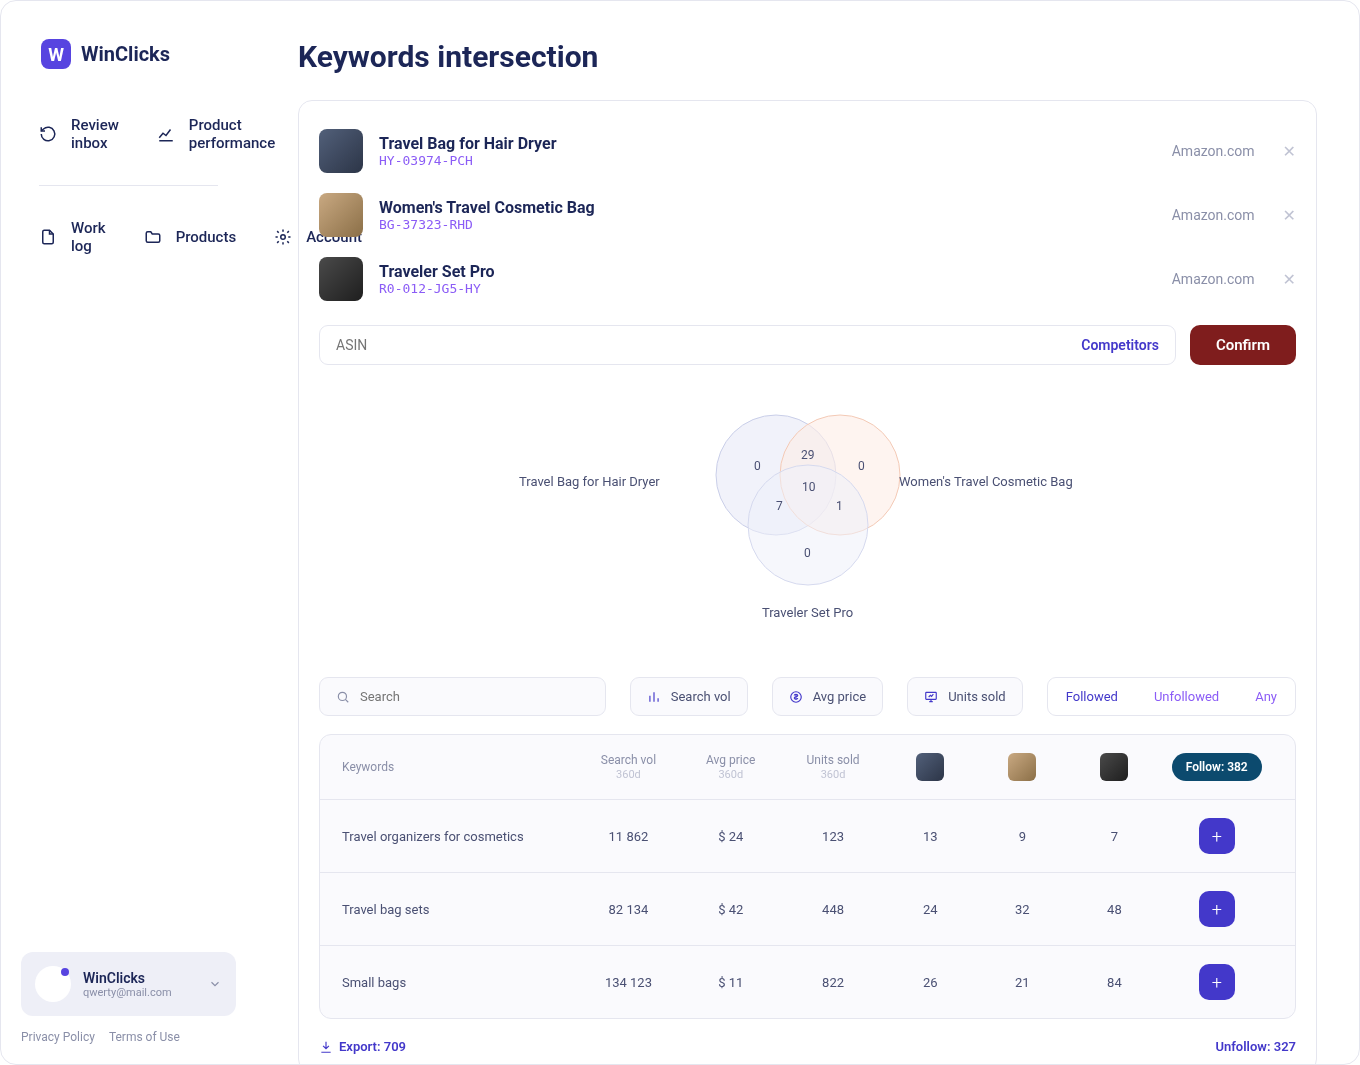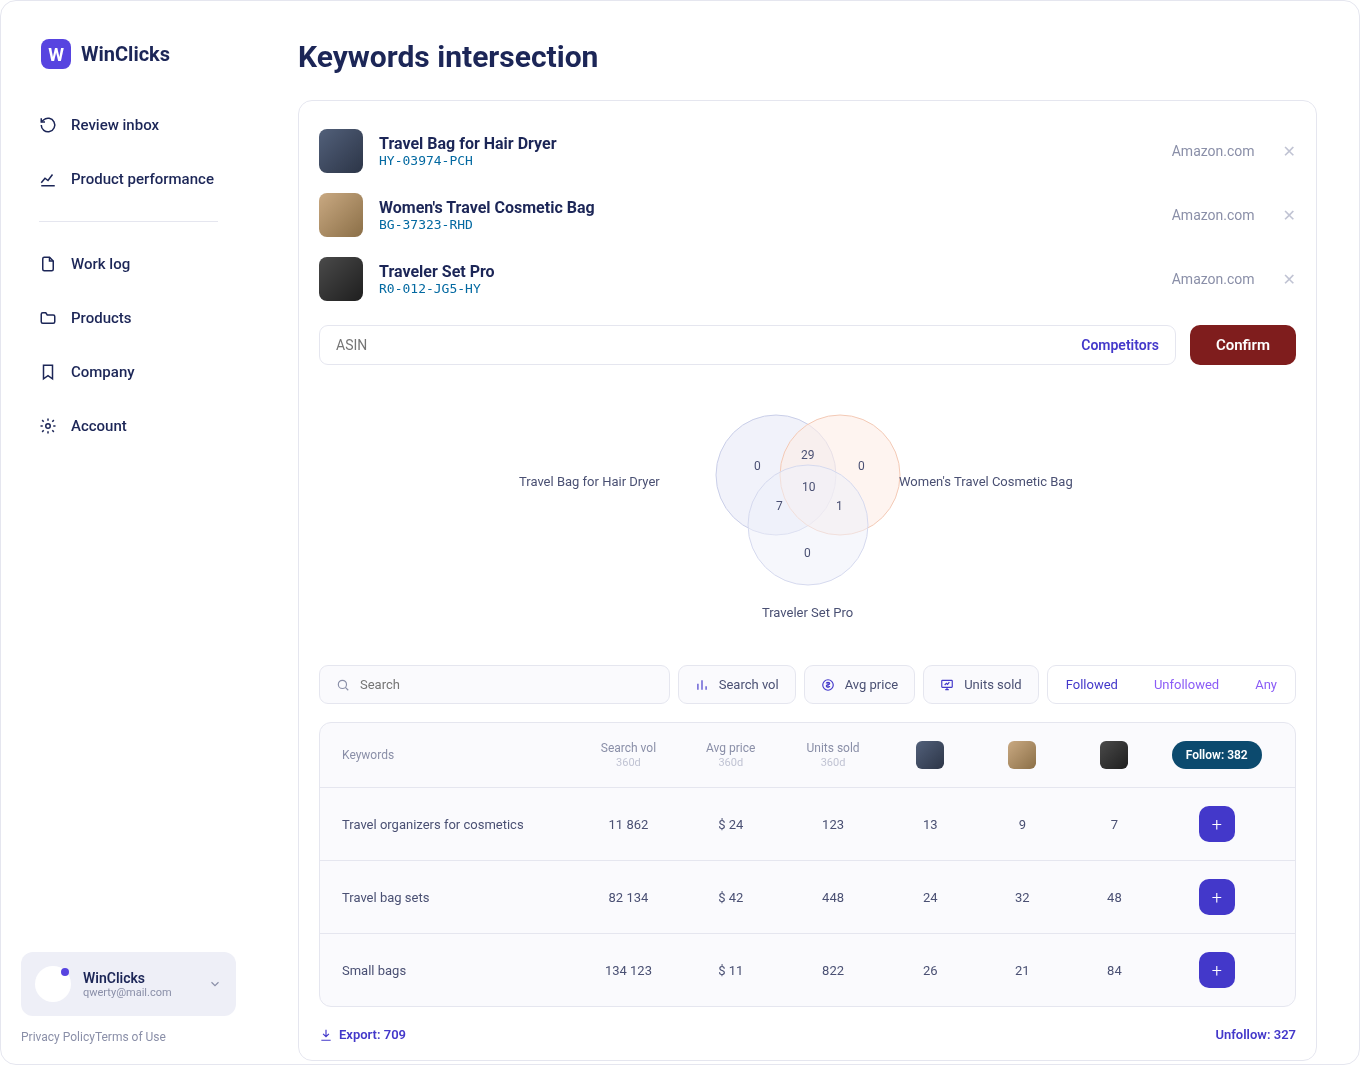--- a/index.html
+++ b/index.html
@@ -2,55 +2,55 @@
 <html><head>
 <meta charset="utf-8">
 <style>
 *{box-sizing:border-box;margin:0;padding:0;font-family:-apple-system,BlinkMacSystemFont,"Segoe UI",Roboto,sans-serif}
 body{background:#fff;color:#1C2657}
 .app{display:flex;width:1360px;height:1065px;border:1px solid #E5E6EF;border-radius:16px;margin:0 auto;overflow:hidden}
 .sidebar{width:255px;padding:38px 20px 20px;display:flex;flex-direction:column}
 .logo{display:flex;align-items:center;gap:10px;margin:0 0 34px 20px}
 .logo-box{width:30px;height:30px;background:#5744E0;border-radius:8px;display:flex;align-items:center;justify-content:center;color:#fff;font-weight:700;font-size:18px}
 .logo-text{font-size:20px;font-weight:700}
-.nav{display:flex;flex-direction:column;gap:10px}
+.nav{display:flex;flex-direction:row;gap:2px}
 .nav-item{display:flex;align-items:center;gap:14px;padding:13px 18px;border-radius:10px;cursor:pointer;font-size:15px;font-weight:500;color:#1C2657}
 .nav-item.active{background:#EEEFF7}
 .nav-item svg,.nav-item .ic{width:18px;height:18px;flex-shrink:0}
 .nav-sep{height:1px;background:#E5E6EF;margin:20px 18px}
 .acct{margin-top:auto;background:#EEEFF7;border-radius:12px;padding:14px;display:flex;align-items:center;gap:12px}
 .avatar{width:36px;height:36px;border-radius:50%;background:#fff;position:relative}
 .avatar::after{content:'';position:absolute;right:2px;top:2px;width:8px;height:8px;background:#5744E0;border-radius:50%}
 .acct-name{font-size:14px;font-weight:600}
 .acct-mail{font-size:11px;color:#8A8FA8}
 .chev{margin-left:auto;color:#8A8FA8}
-.footer-links{display:flex;margin-top:14px;font-size:12px;color:#8A8FA8}
+.footer-links{display:flex;gap:14px;margin-top:14px;font-size:12px;color:#8A8FA8}
 .main{flex:1;padding:38px 42px;overflow:auto}
 h1{font-size:30px;font-weight:700;margin-bottom:26px}
 .panel{border:1px solid #E5E6EF;border-radius:14px;padding:18px 20px}
 .prod{display:flex;align-items:center;gap:16px;padding:10px 0}
 .prod-img{width:44px;height:44px;border-radius:8px;background:linear-gradient(135deg,#52607A,#2C3547)}
 .prod-img.p2{background:linear-gradient(135deg,#C9A982,#8B6F47)}
 .prod-img.p3{background:linear-gradient(135deg,#4A4A4A,#1E1E1E)}
 .prod-t{font-size:16px;font-weight:700}
-.prod-s{font-size:13px;color:#0369a1;font-family:monospace}
+.prod-s{font-size:13px;color:#8b5cf6;font-family:monospace}
 .prod-src{margin-left:auto;font-size:14px;color:#8A8FA8}
 .prod-x{color:#C0C3D3;cursor:pointer;margin-left:12px;font-size:16px}
 .asin-row{display:flex;gap:14px;margin-top:14px}
 .asin-in{flex:1;border:1px solid #E5E6EF;border-radius:9px;padding:11px 16px;display:flex;justify-content:space-between;align-items:center}
 .asin-in input{border:none;outline:none;font-size:14px;flex:1;color:#8A8FA8}
 .comp{color:#4338CA;font-weight:600;font-size:14px;cursor:pointer}
 .confirm{background:#7f1d1d;color:#fff;border:none;border-radius:10px;padding:11px 26px;font-size:15px;font-weight:600;cursor:pointer}
 .venn-sec{padding:24px 0 10px}
 .venn-title{text-align:center;font-size:14px;font-weight:600;display:flex;justify-content:center;align-items:center;gap:8px}
 .venn-title::before{content:'';width:12px;height:12px;background:#EEEFF7;border-radius:3px}
 .venn-wrap{position:relative;height:230px;margin:8px auto}
 .venn-svg{display:block;margin:0 auto}
 .venn-lbl{position:absolute;font-size:13px;color:#4A5073}
-.filters{display:flex;gap:8px;margin:20px 0 18px}
+.filters{display:flex;gap:24px;margin:32px 0 18px}
 .f{border:1px solid #E5E6EF;background:#FAFAFD;border-radius:9px;padding:11px 16px;display:flex;align-items:center;gap:10px;font-size:13px;color:#4A5073}
 .f.search{flex:1.5;color:#8A8FA8}
 .f.search input{border:none;background:none;outline:none;font-size:13px;flex:1}
 .seg{display:flex;border:1px solid #E5E6EF;border-radius:9px;overflow:hidden}
 .seg div{padding:11px 18px;font-size:13px;cursor:pointer;color:#8b5cf6}
 .seg .on{color:#4338CA}
 .grid{border:1px solid #E5E6EF;border-radius:12px;background:#FAFAFD;overflow:hidden}
 .gh,.gr{display:grid;grid-template-columns:2.3fr 1fr 1fr 1fr 0.9fr 0.9fr 0.9fr 1.1fr;align-items:center;padding:18px 22px;font-size:13px}
 .gh{color:#8A8FA8;font-size:12px}
 .gh div{text-align:center}
@@ -100,26 +100,20 @@
       <span>Work log</span>
     </div>
     <div class="nav-item">
       <svg class="ic" viewBox="0 0 24 24" fill="none" stroke="currentColor" stroke-width="2">
             <path d="M3 7a2 2 0 0 1 2-2h4l2 3h8a2 2 0 0 1 2 2v7a2 2 0 0 1-2 2H5a2 2 0 0 1-2-2z"></path>
           </svg>
       <span>Products</span>
     </div>
     <div class="nav-item">
       <svg class="ic" viewBox="0 0 24 24" fill="none" stroke="currentColor" stroke-width="2">
-            <path d="M6 3h12v18l-6-4-6 4z"></path>
-          </svg>
-      <span>Company</span>
-    </div>
-    <div class="nav-item">
-      <svg class="ic" viewBox="0 0 24 24" fill="none" stroke="currentColor" stroke-width="2">
             <circle cx="12" cy="12" r="3"></circle>
             <path d="M12 2v3M12 19v3M4.2 4.2l2.1 2.1M17.7 17.7l2.1 2.1M2 12h3M19 12h3M4.2 19.8l2.1-2.1M17.7 6.3l2.1-2.1"></path>
           </svg>
       <span>Account</span>
     </div>
   </nav>
   <div class="acct">
     <div class="avatar"></div>
     <div>
       <div class="acct-name">WinClicks</div>

